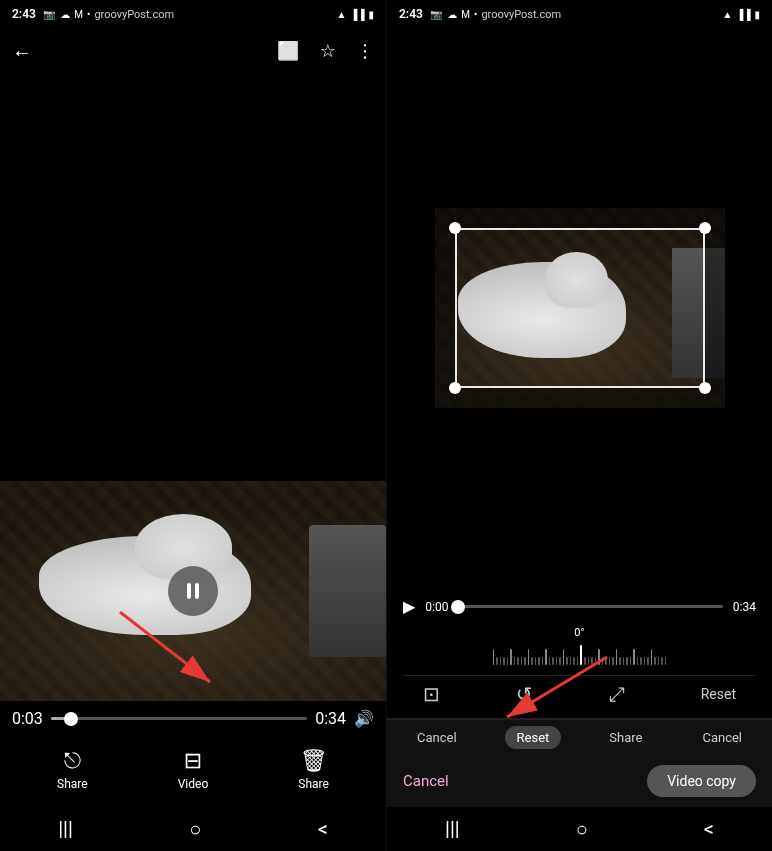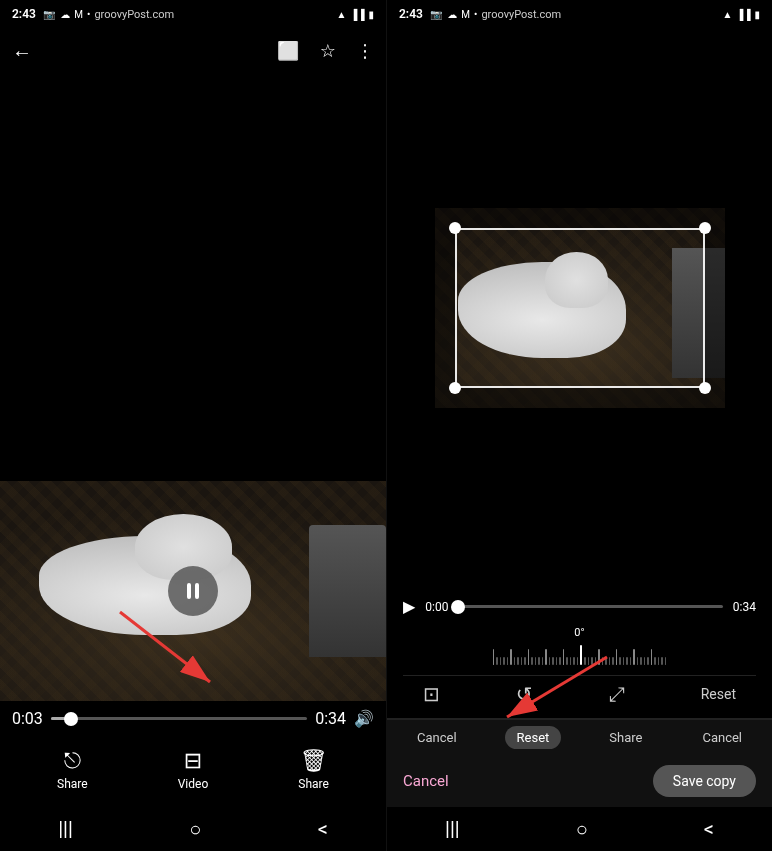--- a/index.html
+++ b/index.html
@@ -769,21 +769,21 @@
 
   <div class="tabs-row">
     <span class="tab-item">Cancel</span>
     <span class="tab-item active">Reset</span>
     <span class="tab-item">Share</span>
     <span class="tab-item">Cancel</span>
   </div>
 
   <div class="action-row">
     <span class="cancel-btn">Cancel</span>
-    <span class="save-copy-btn">Save copy</span>
+    <span class="save-copy-btn">Video copy</span>
   </div>
 
   <div class="arrow-right">
     <svg width="130" height="80" viewBox="0 0 130 80">
       <defs>
         <marker id="arrowhead-r" markerWidth="10" markerHeight="7" refX="10" refY="3.5" orient="auto">
           <polygon points="0 0, 10 3.5, 0 7" fill="#e53935"></polygon>
         </marker>
       </defs>
       <line x1="120" y1="10" x2="20" y2="70" stroke="#e53935" stroke-width="3" marker-end="url(#arrowhead-r)"></line>

